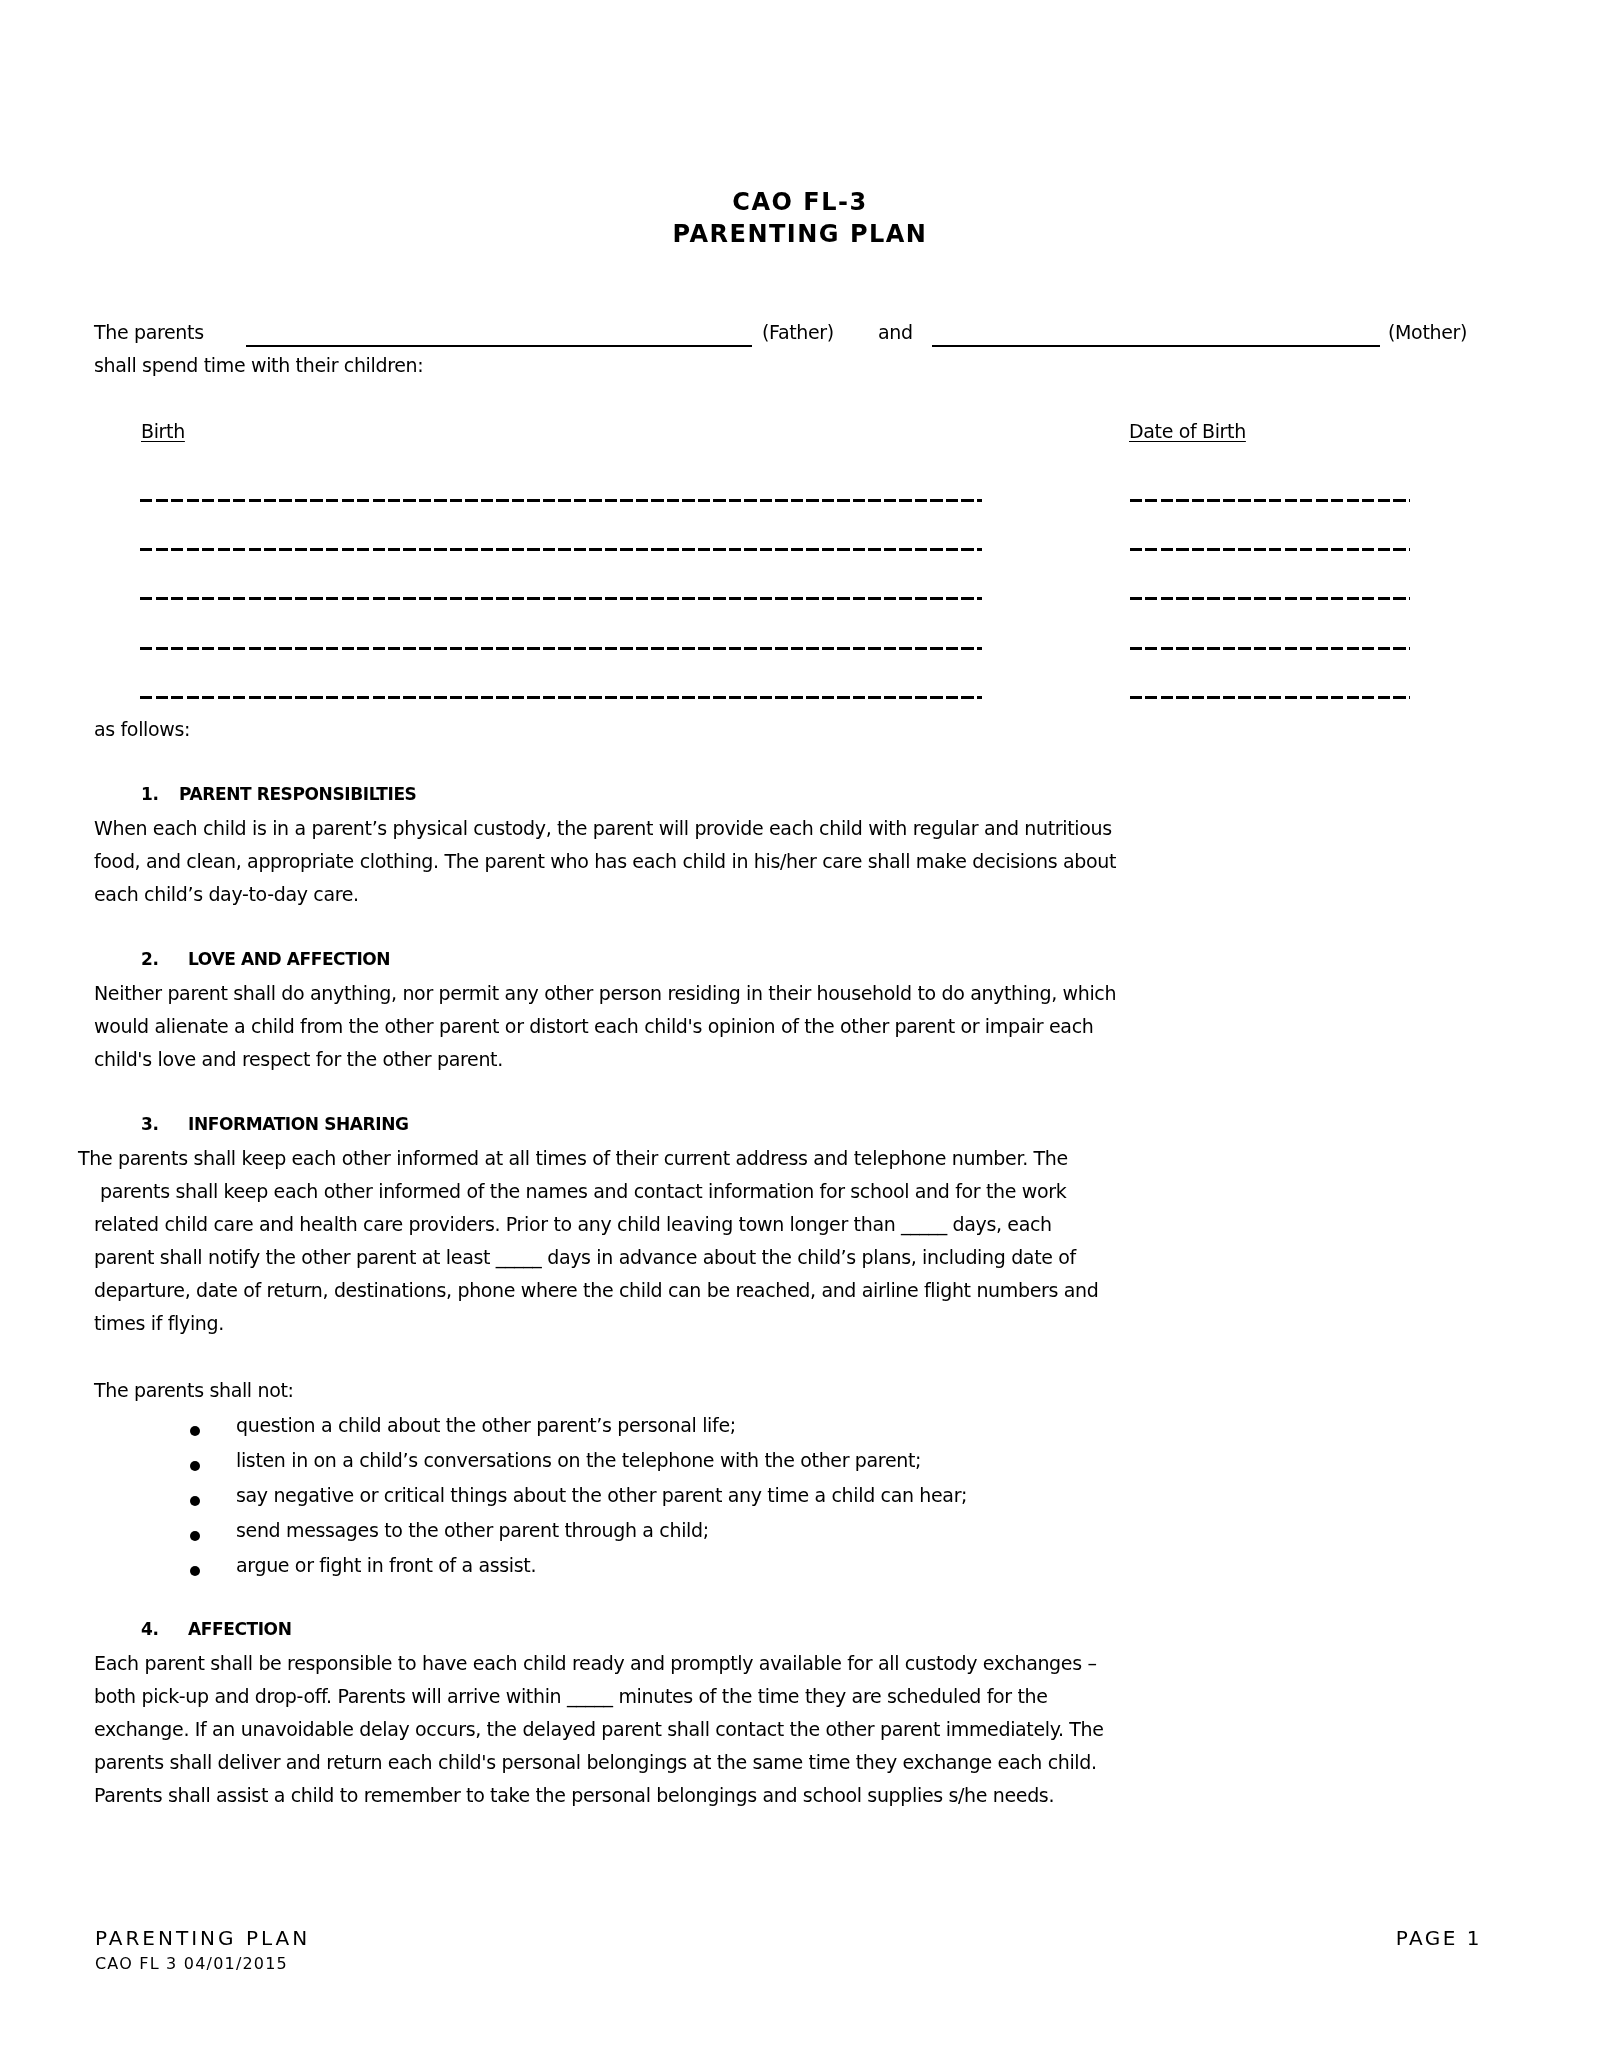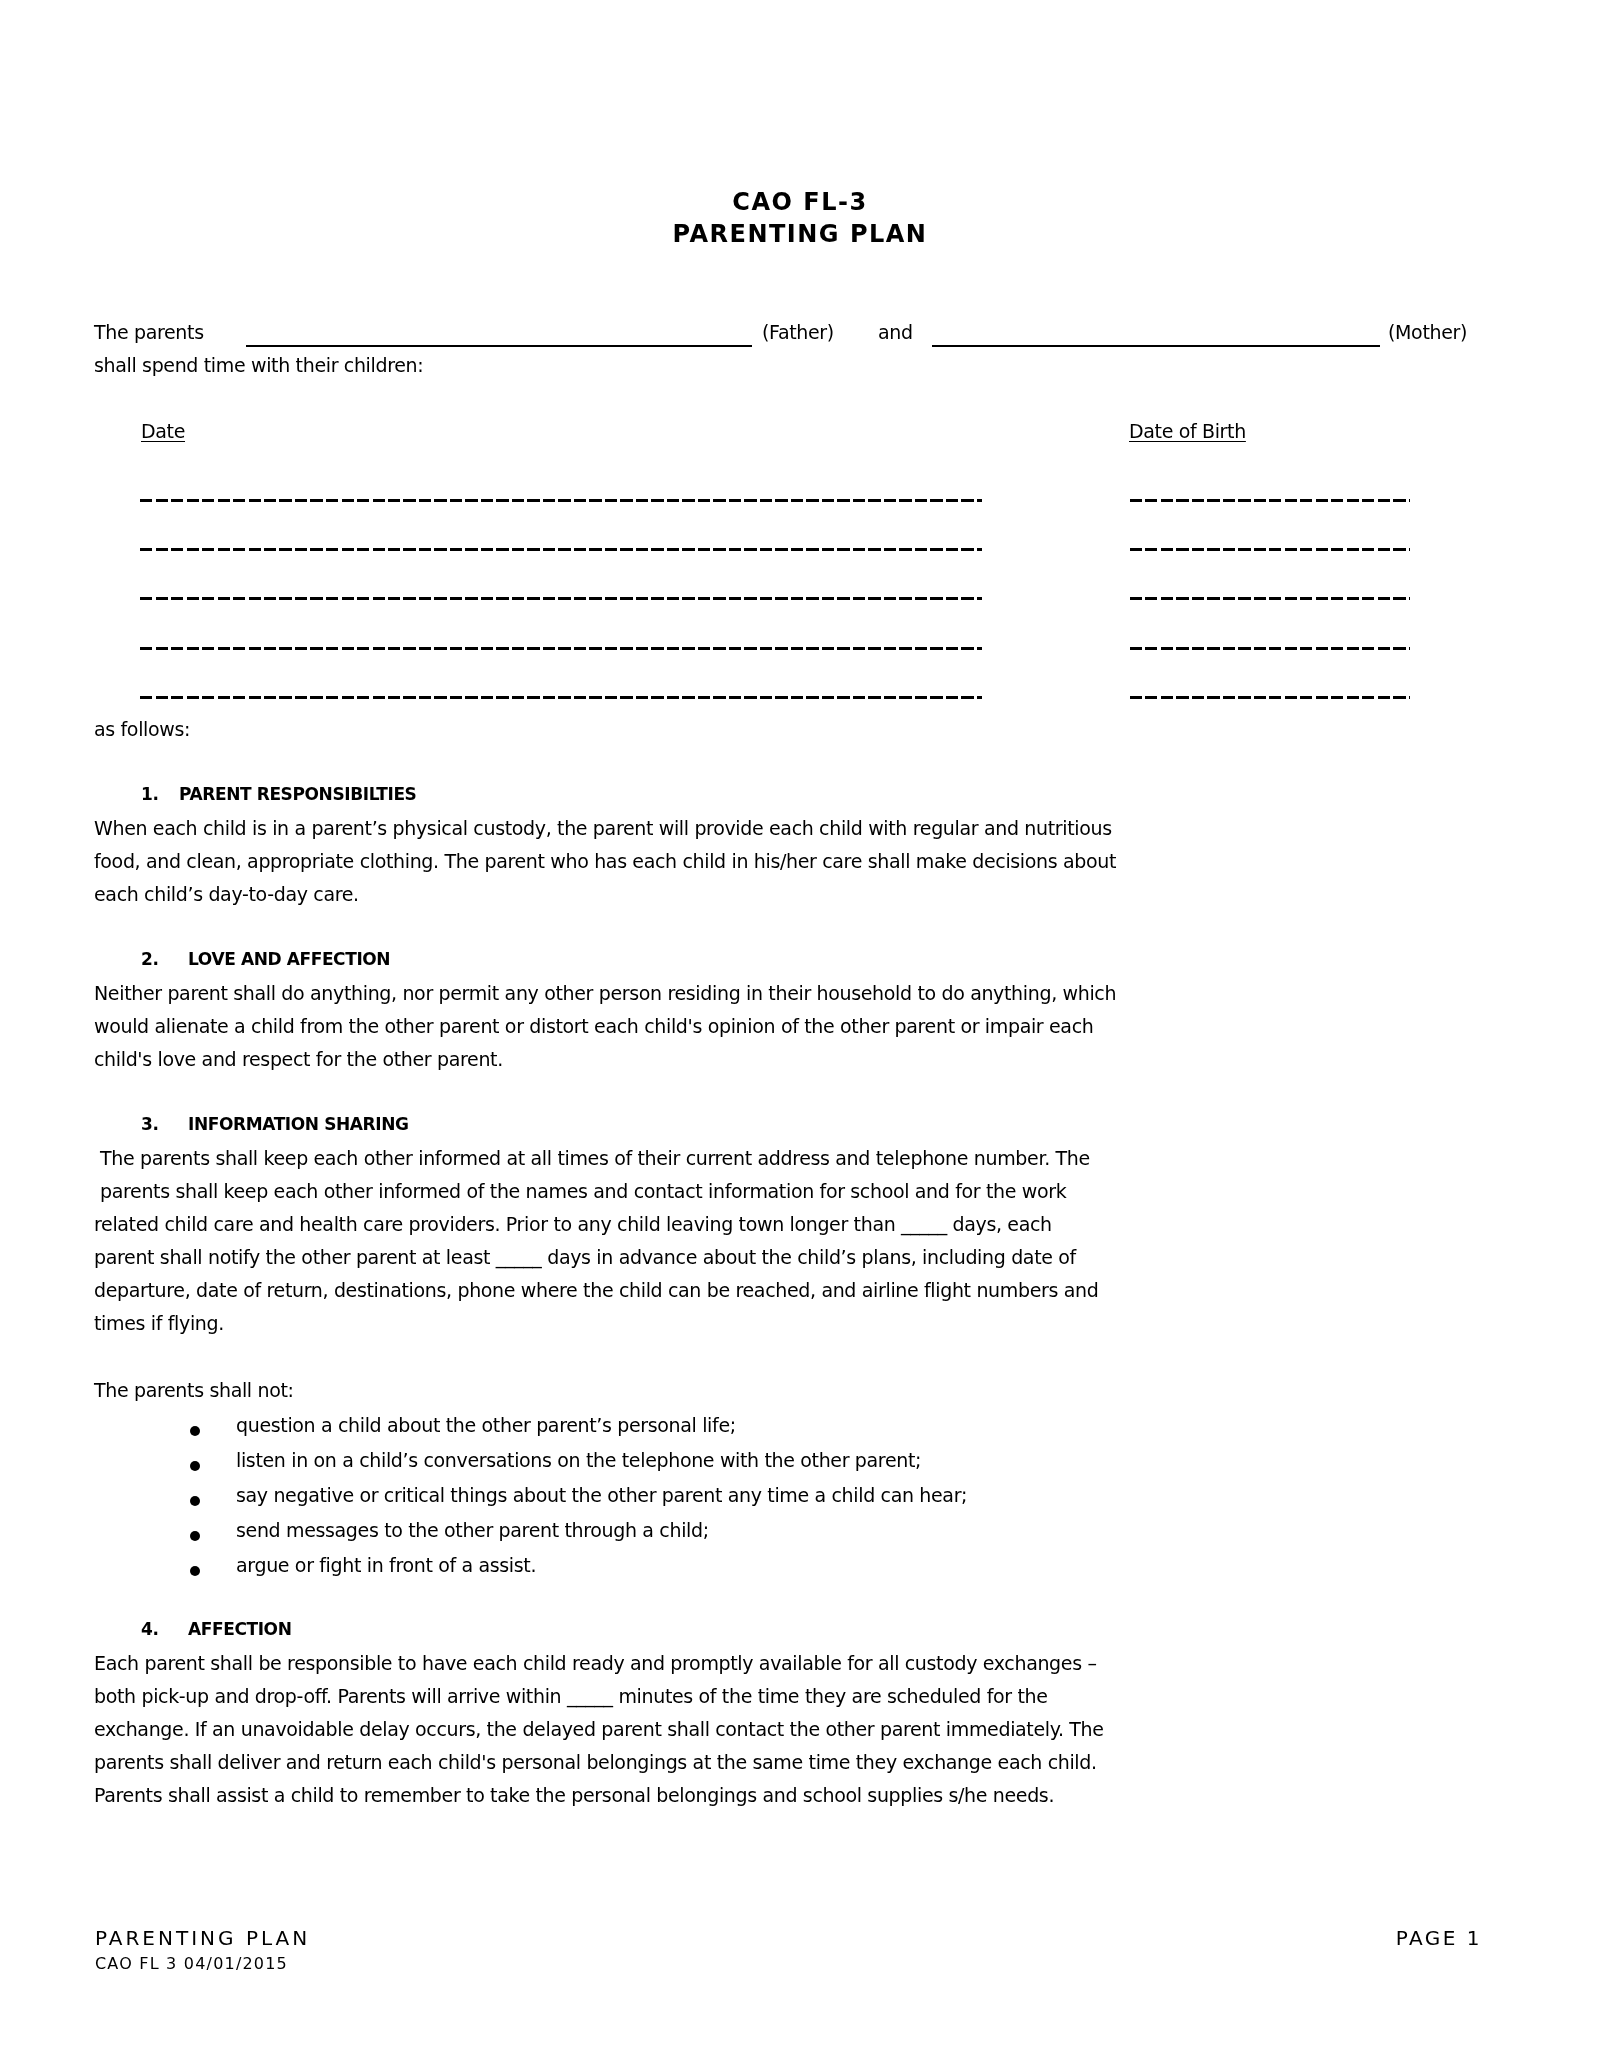--- a/index.html
+++ b/index.html
@@ -25,21 +25,21 @@
 <div class="abs title" style="top:220px;">PARENTING PLAN</div>
 
 <div class="line" style="left:94px; top:321px;">The parents</div>
 <div class="blank-line" style="left:246px; width:506px; top:345px;"></div>
 <div class="line" style="left:762px; top:321px;">(Father)</div>
 <div class="line" style="left:878px; top:321px;">and</div>
 <div class="blank-line" style="left:932px; width:448px; top:345px;"></div>
 <div class="line" style="left:1388px; top:321px;">(Mother)</div>
 <div class="line" style="left:94px; top:354px;">shall spend time with their children:</div>
 
-<div class="line u" style="left:141px; top:420px;">Date</div>
+<div class="line u" style="left:141px; top:420px;">Birth</div>
 <div class="line u" style="left:1129px; top:420px;">Date of Birth</div>
 
 <div>
   <div class="dashes" style="left:140px; width:842px; top:499px;"></div>
   <div class="dashes" style="left:1130px; width:280px; top:499px;"></div>
   <div class="dashes" style="left:140px; width:842px; top:548px;"></div>
   <div class="dashes" style="left:1130px; width:280px; top:548px;"></div>
   <div class="dashes" style="left:140px; width:842px; top:597px;"></div>
   <div class="dashes" style="left:1130px; width:280px; top:597px;"></div>
   <div class="dashes" style="left:140px; width:842px; top:647px;"></div>
@@ -60,21 +60,21 @@
 <div class="heading" style="left:141px; top:949px;">
   <span class="num">2.</span><span>LOVE AND AFFECTION</span>
 </div>
 <div class="line" style="left:94px; top:982px;">Neither parent shall do anything, nor permit any other person residing in their household to do anything, which</div>
 <div class="line" style="left:94px; top:1015px;">would alienate a child from the other parent or distort each child's opinion of the other parent or impair each</div>
 <div class="line" style="left:94px; top:1048px;">child's love and respect for the other parent.</div>
 
 <div class="heading" style="left:141px; top:1114px;">
   <span class="num">3.</span><span>INFORMATION SHARING</span>
 </div>
-<div class="line" style="left:100px; top:1147px;text-align:right;">The parents shall keep each other informed at all times of their current address and telephone number. The</div>
+<div class="line" style="left:78px; top:1147px;text-align:right;">The parents shall keep each other informed at all times of their current address and telephone number. The</div>
 <div class="line" style="left:100px; top:1180px;">parents shall keep each other informed of the names and contact information for school and for the work</div>
 <div class="line" style="left:94px; top:1213px;">related child care and health care providers. Prior to any child leaving town longer than _____ days, each</div>
 <div class="line" style="left:94px; top:1246px;">parent shall notify the other parent at least _____ days in advance about the child’s plans, including date of</div>
 <div class="line" style="left:94px; top:1279px;">departure, date of return, destinations, phone where the child can be reached, and airline flight numbers and</div>
 <div class="line" style="left:94px; top:1312px;">times if flying.</div>
 
 <div class="line" style="left:94px; top:1379px;">The parents shall not:</div>
 
 <div>
   <div class="bullet" style="left:190px; top:1426px;"></div>

